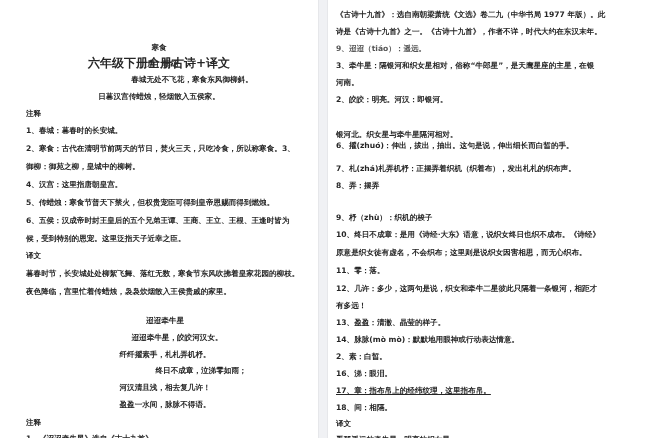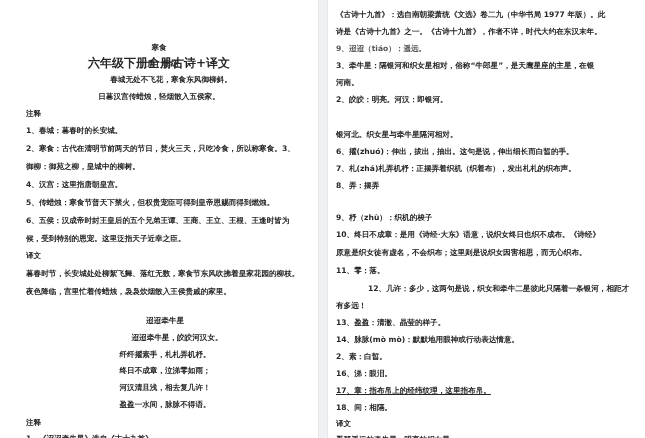--- a/index.html
+++ b/index.html
@@ -31,66 +31,66 @@
   .muted { color:#555; }
 </style>
 </head>
 <body>
 
 <div class="page" id="page-left">
   <div class="line center doc-title" style="left:0;width:318px;top:10px;">六年级下册全册古诗+译文</div>
 
   <div class="line center bold" style="left:0;width:318px;top:43px;">寒食</div>
   <div class="line center bold" style="left:0;width:318px;top:59px;">［唐］韩翃</div>
-  <div class="line center bold" style="left:0;width:342px;top:75px;">春城无处不飞花，寒食东风御柳斜。</div>
+  <div class="line center bold" style="left:0;width:342px;top:75px;padding-left:21px;">春城无处不飞花，寒食东风御柳斜。</div>
   <div class="line center bold" style="left:0;width:318px;top:92px;">日暮汉宫传蜡烛，轻烟散入五侯家。</div>
 
   <div class="line bold" style="left:26px;top:109px;">注释</div>
   <div class="line bold" style="left:26px;top:126px;">1、春城：暮春时的长安城。</div>
   <div class="line bold" style="left:26px;top:144px;">2、寒食：古代在清明节前两天的节日，焚火三天，只吃冷食，所以称寒食。3、</div>
   <div class="line bold" style="left:26px;top:162px;">御柳：御苑之柳，皇城中的柳树。</div>
   <div class="line bold" style="left:26px;top:180px;">4、汉宫：这里指唐朝皇宫。</div>
   <div class="line bold" style="left:26px;top:198px;">5、传蜡烛：寒食节普天下禁火，但权贵宠臣可得到皇帝恩赐而得到燃烛。</div>
   <div class="line bold" style="left:26px;top:216px;">6、五侯：汉成帝时封王皇后的五个兄弟王谭、王商、王立、王根、王逢时皆为</div>
   <div class="line bold" style="left:26px;top:234px;">候，受到特别的恩宠。这里泛指天子近幸之臣。</div>
 
   <div class="line bold" style="left:26px;top:251px;">译文</div>
   <div class="line bold" style="left:26px;top:269px;">暮春时节，长安城处处柳絮飞舞、落红无数，寒食节东风吹拂着皇家花园的柳枝。</div>
   <div class="line bold" style="left:26px;top:287px;">夜色降临，宫里忙着传蜡烛，袅袅炊烟散入王侯贵戚的家里。</div>
 
   <div class="line center bold" style="left:0;width:330px;top:316px;">迢迢牵牛星</div>
   <div class="line center bold" style="left:12px;width:330px;top:333px;">迢迢牵牛星，皎皎河汉女。</div>
   <div class="line center bold" style="left:0;width:330px;top:350px;">纤纤擢素手，札札弄机杼。</div>
-  <div class="line center bold" style="left:0;width:330px;top:366px;">终日不成章，泣涕零如雨；</div>
+  <div class="line center bold" style="left:0;width:330px;top:366px;padding-left:36px;">终日不成章，泣涕零如雨；</div>
   <div class="line center bold" style="left:0;width:330px;top:383px;">河汉清且浅，相去复几许！</div>
   <div class="line center bold" style="left:0;width:330px;top:400px;">盈盈一水间，脉脉不得语。</div>
 
   <div class="line bold" style="left:26px;top:418px;">注释</div>
   <div class="line bold" style="left:26px;top:434px;">1、《迢迢牵牛星》选自《古十九首》</div>
 </div>
 
 <div class="gutter"></div>
 
 <div class="page" id="page-right">
   <div class="line bold" style="left:8px;top:10px;">《古诗十九首》：选自南朝梁萧统《文选》卷二九（中华书局 1977 年版）。此</div>
   <div class="line bold" style="left:8px;top:27px;">诗是《古诗十九首》之一。《古诗十九首》，作者不详，时代大约在东汉末年。</div>
   <div class="line bold muted" style="left:8px;top:44px;">9、迢迢（tiáo）：遥远。</div>
   <div class="line bold" style="left:8px;top:61px;">3、牵牛星：隔银河和织女星相对，俗称“牛郎星”，是天鹰星座的主星，在银</div>
   <div class="line bold" style="left:8px;top:78px;">河南。</div>
   <div class="line bold" style="left:8px;top:95px;">2、皎皎：明亮。河汉：即银河。</div>
   <div class="line bold" style="left:8px;top:130px;">银河北。织女星与牵牛星隔河相对。</div>
-  <div class="line bold" style="left:8px;top:147px;">6、擢(zhuó)：伸出，拔出，抽出。这句是说，伸出细长而白皙的手。</div>
+  <div class="line bold" style="left:8px;top:141px;">6、擢(zhuó)：伸出，拔出，抽出。这句是说，伸出细长而白皙的手。</div>
   <div class="line bold" style="left:8px;top:164px;">7、札(zhá)札弄机杼：正摆弄着织机（织着布），发出札札的织布声。</div>
   <div class="line bold" style="left:8px;top:181px;">8、弄：摆弄</div>
 
   <div class="line bold" style="left:8px;top:213px;">9、杼（zhù）：织机的梭子</div>
   <div class="line bold" style="left:8px;top:230px;">10、终日不成章：是用《诗经·大东》语意，说织女终日也织不成布。《诗经》</div>
   <div class="line bold" style="left:8px;top:248px;">原意是织女徒有虚名，不会织布；这里则是说织女因害相思，而无心织布。</div>
   <div class="line bold" style="left:8px;top:266px;">11、零：落。</div>
-  <div class="line bold" style="left:8px;top:284px;margin-left:32px;">12、几许：多少，这两句是说，织女和牵牛二星彼此只隔着一条银河，相距才</div>
+  <div class="line bold" style="left:8px;top:284px;">12、几许：多少，这两句是说，织女和牵牛二星彼此只隔着一条银河，相距才</div>
   <div class="line bold" style="left:8px;top:301px;">有多远！</div>
   <div class="line bold" style="left:8px;top:318px;">13、盈盈：清澈、晶莹的样子。</div>
   <div class="line bold" style="left:8px;top:335px;">14、脉脉(mò mò)：默默地用眼神或行动表达情意。</div>
   <div class="line bold" style="left:8px;top:352px;">2、素：白皙。</div>
   <div class="line bold" style="left:8px;top:369px;">16、涕：眼泪。</div>
   <div class="line bold" style="left:8px;top:386px;text-decoration:underline;">17、章：指布帛上的经纬纹理，这里指布帛。</div>
   <div class="line bold" style="left:8px;top:403px;">18、间：相隔。</div>
 
   <div class="line bold" style="left:8px;top:419px;">译文</div>
   <div class="line bold" style="left:8px;top:435px;">看那遥远的牵牛星，明亮的织女星</div>

